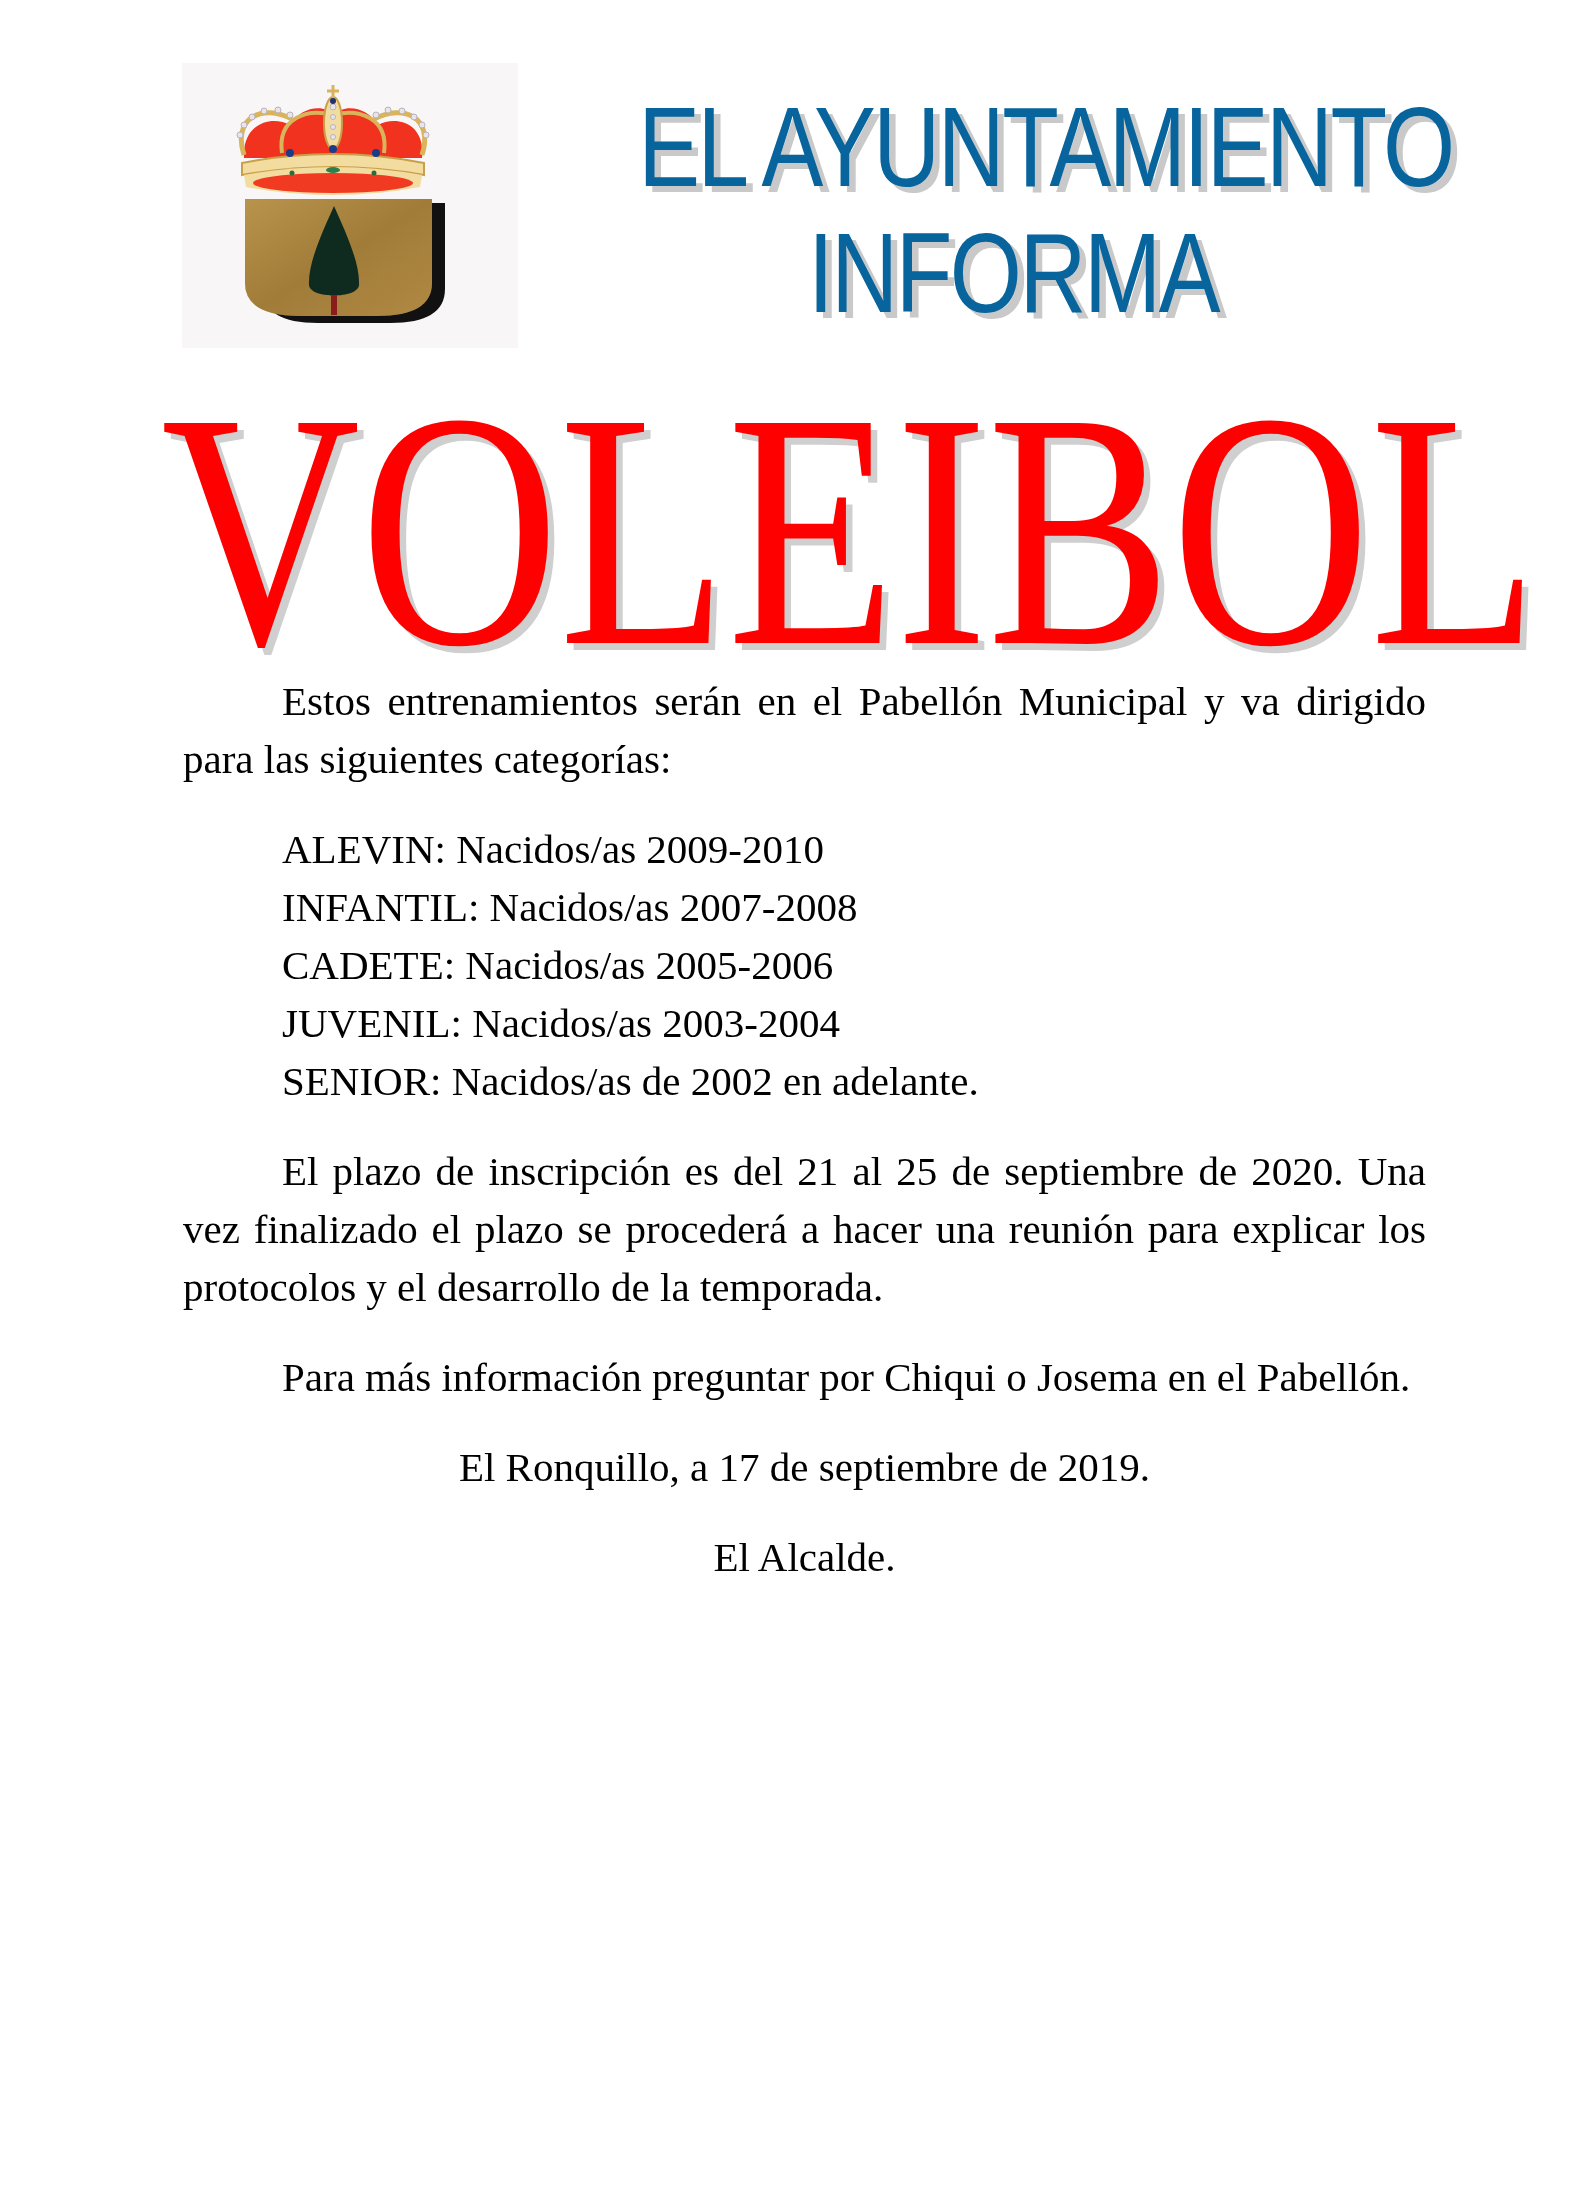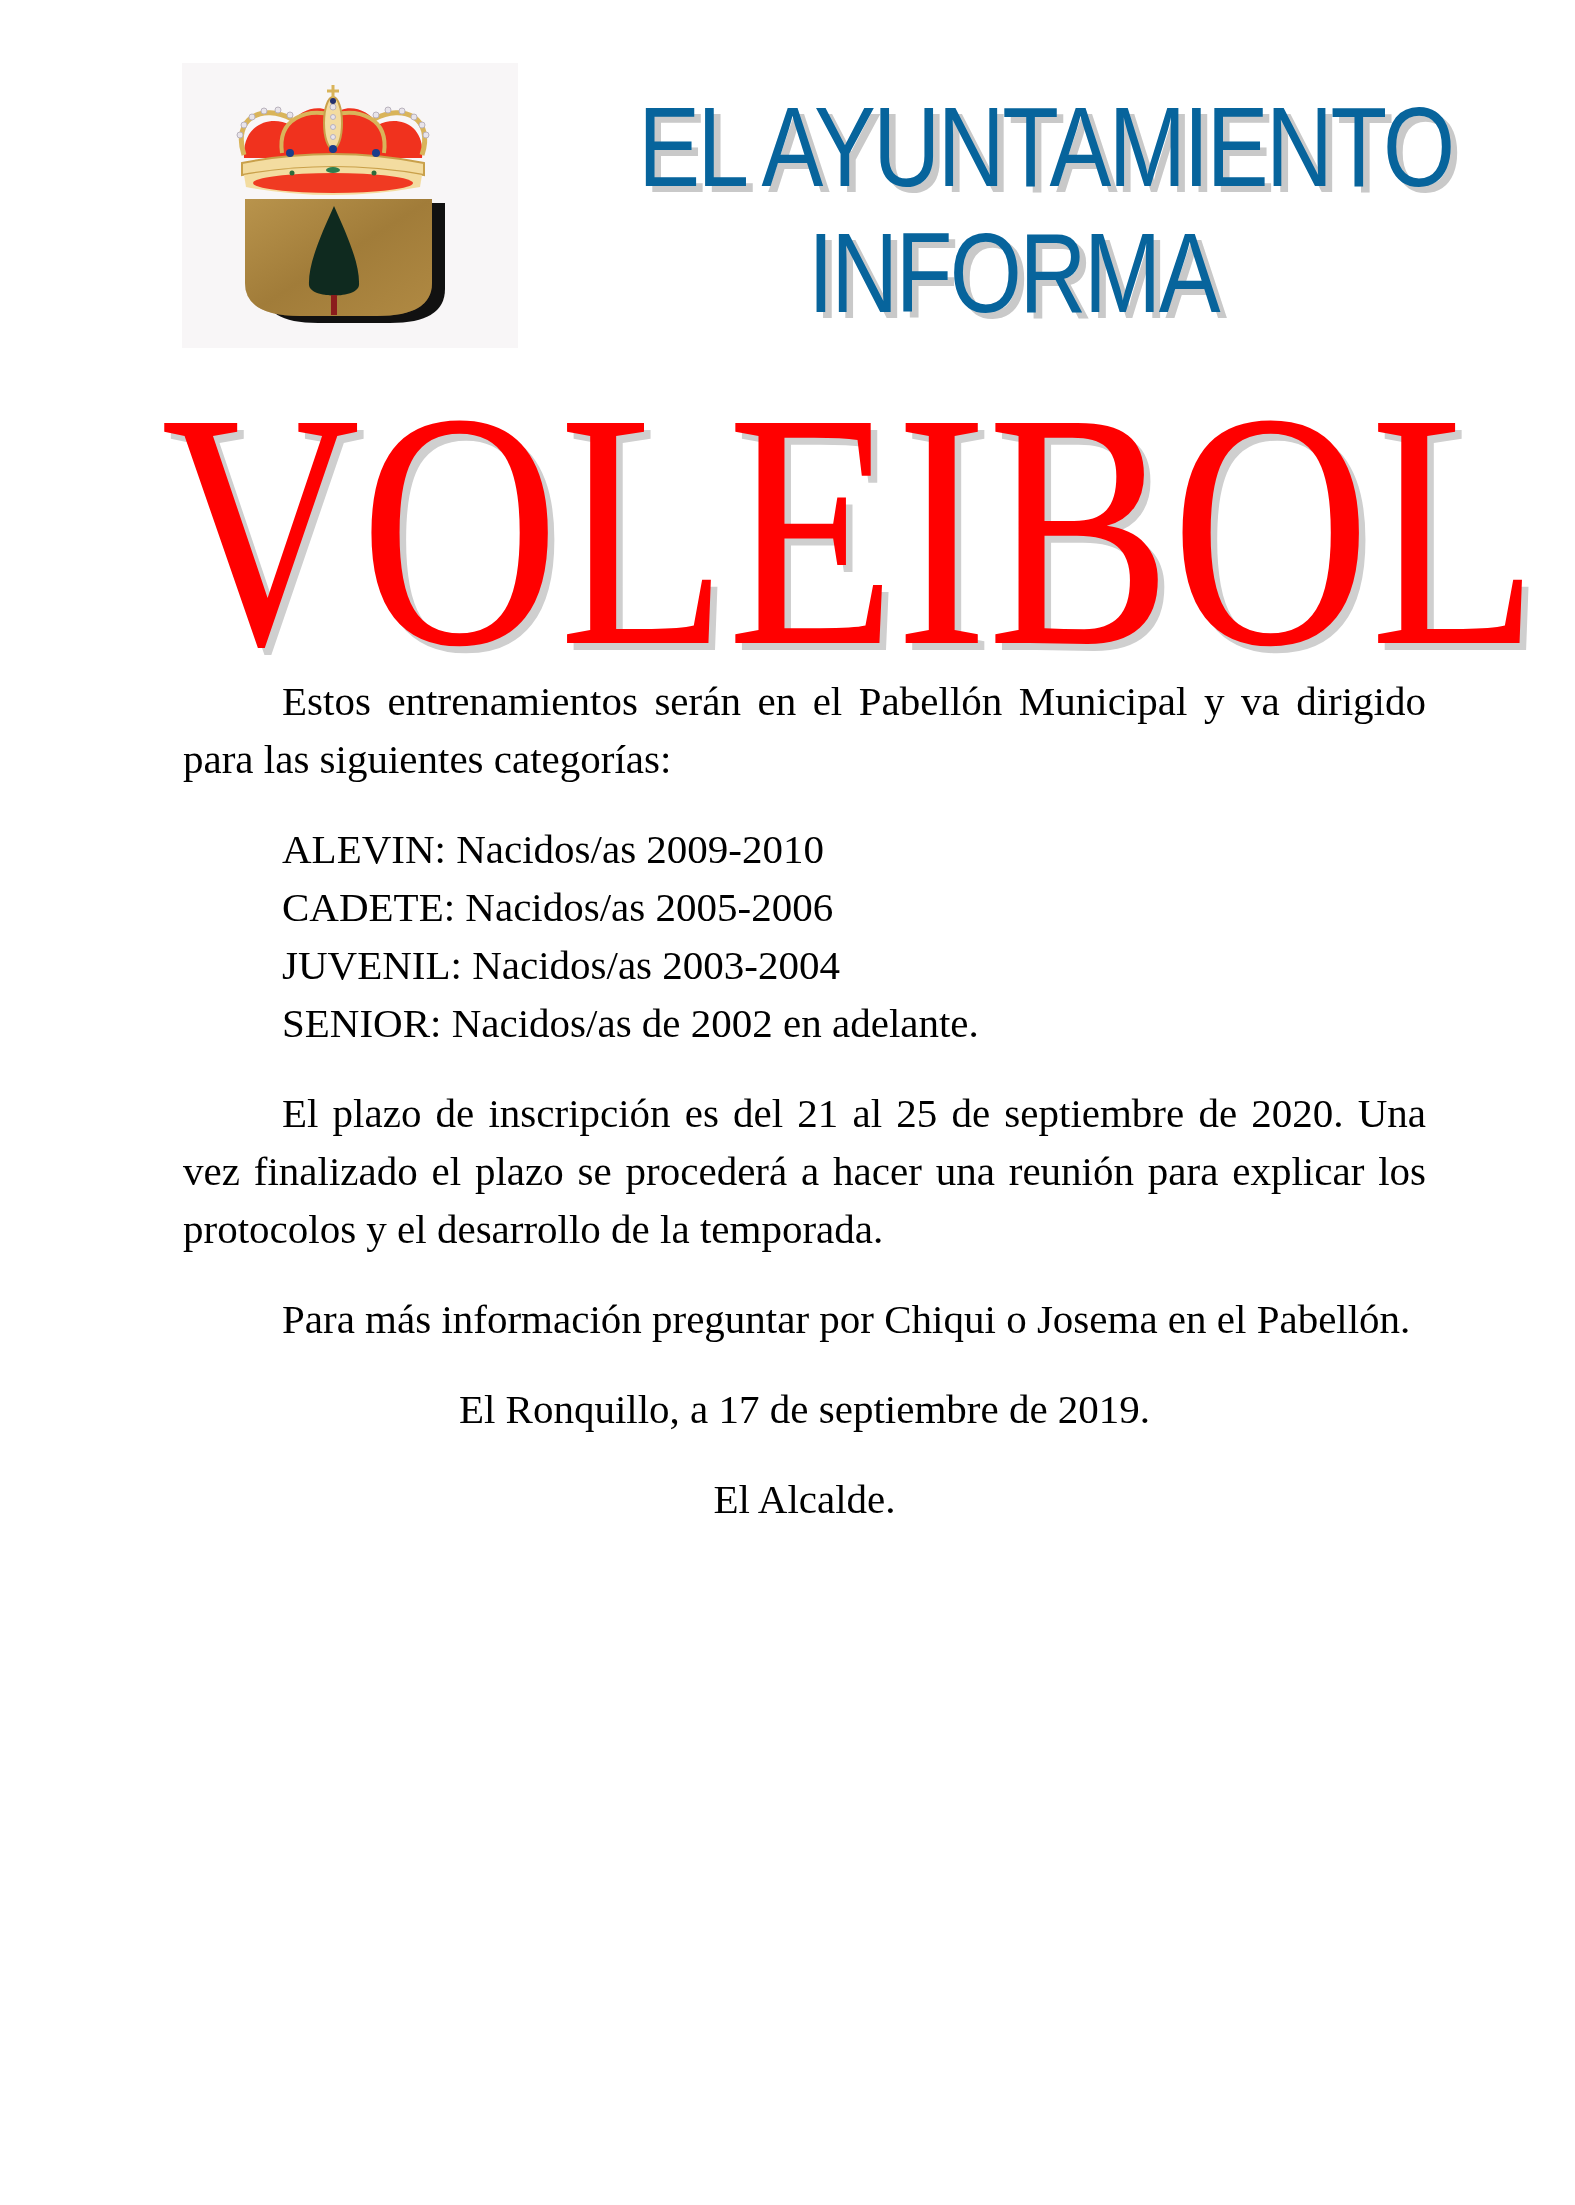--- a/index.html
+++ b/index.html
@@ -172,20 +172,21 @@
 
 <div class="big-title">
   <span>VOLEIBOL</span>
 </div>
 
 <div class="body-text">
   <p class="para">Estos entrenamientos serán en el Pabellón Municipal y va dirigido para las siguientes categorías:</p>
 
   <ul class="categories">
     <li>ALEVIN: Nacidos/as 2009-2010</li>
+    <li>INFANTIL: Nacidos/as 2007-2008</li>
     <li>CADETE: Nacidos/as 2005-2006</li>
     <li>JUVENIL: Nacidos/as 2003-2004</li>
     <li>SENIOR: Nacidos/as de 2002 en adelante.</li>
   </ul>
 
   <p class="para">El plazo de inscripción es del 21 al 25 de septiembre de 2020. Una vez finalizado el plazo se procederá a hacer una reunión para explicar los protocolos y el desarrollo de la temporada.</p>
   <p class="para">Para más información preguntar por Chiqui o Josema en el Pabellón.</p>
 
   <p class="signature place">El Ronquillo, a 17 de septiembre de 2019.</p>
   <p class="signature">El Alcalde.</p>

